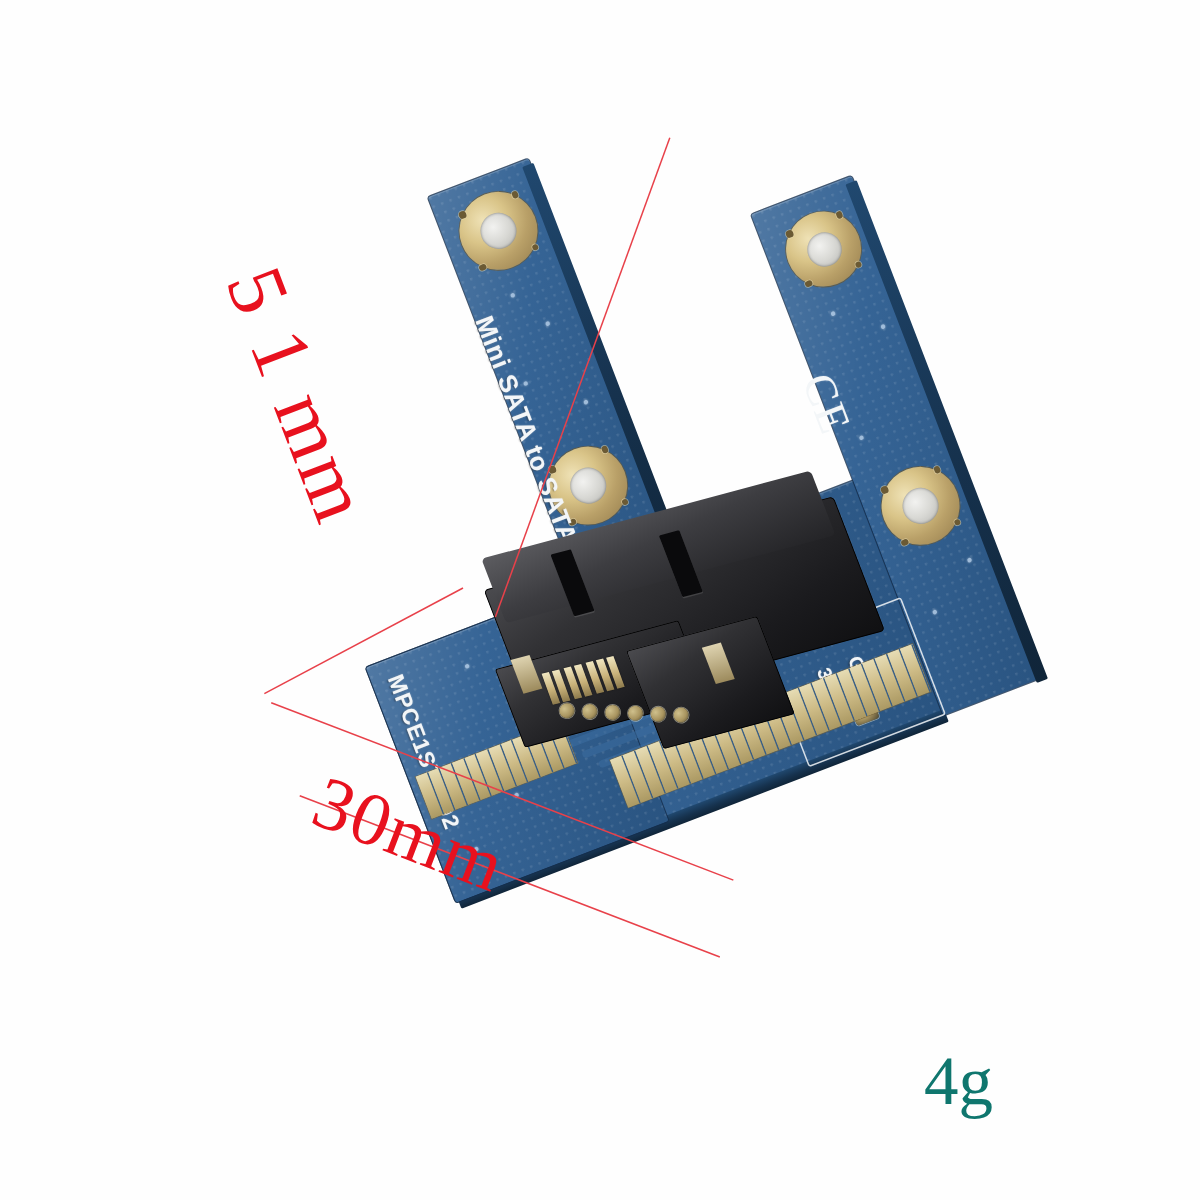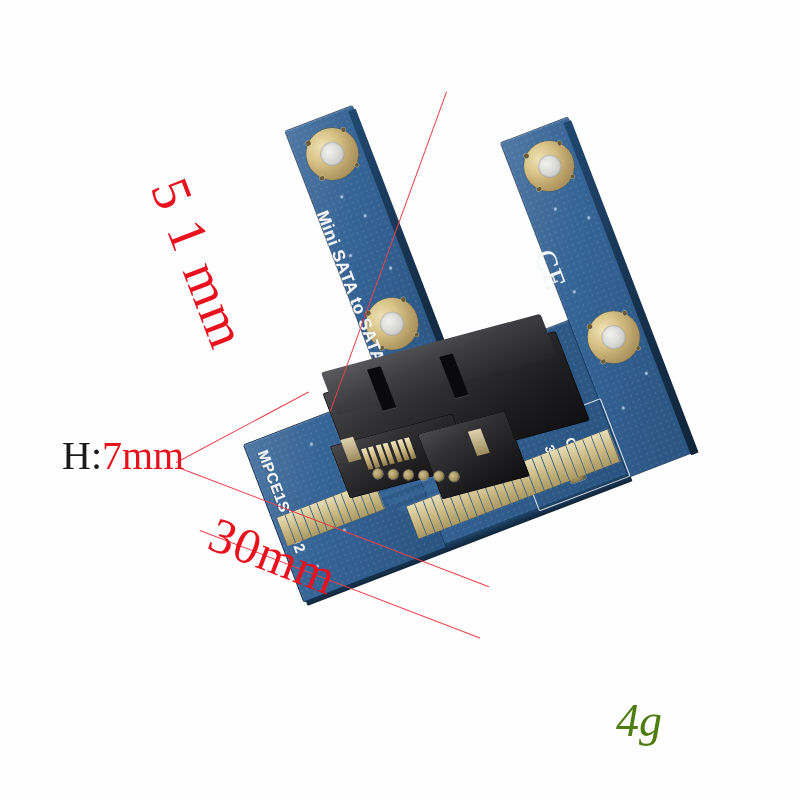--- a/index.html
+++ b/index.html
@@ -178,24 +178,23 @@
   .label-h {
     position: absolute;
     white-space: nowrap;
     font-family: "Liberation Serif", serif;
   }
   .label-h .k { color: #1a1a1a; }
   .label-h .v { color: #e8111e; }
 
   .weight {
     position: absolute;
-    color: #4d7c0f;
-    font-family: "Liberation Serif", serif;
-    white-space: nowrap;
-    font-style: italic;
+    color: #0f766e;
+    font-family: "Liberation Serif", serif;
+    white-space: nowrap;
   }
 </style>
 </head>
 <body>
 
 <div id="stage">
 
   <div class="board-group" style="transform: rotate(-21deg);">
 
     <div class="pcb" style="left:389px; top:108px; width:72px; height:300px; border-radius:2px;"></div>
@@ -363,19 +362,16 @@
 
   <div class="dim-label" style="left:196px; top:170px; font-size:54px; letter-spacing:2px; transform: rotate(69deg);">5 1 mm</div>
 
   <div class="dimline" style="left:181px; top:468px; width:330px; transform: rotate(21deg);"></div>
   <div class="dimline" style="left:200px; top:530px; width:300px; transform: rotate(21deg);"></div>
 
   <div class="dim-label" style="left:222px; top:505px; font-size:50px; letter-spacing:1px; transform: rotate(21deg);">30mm</div>
 
   <div class="dimline" style="left:176px; top:462px; width:150px; transform: rotate(-28deg);"></div>
 
-  <div class="label-h" style="left:62px; top:432px; font-size:40px;">
-    <span class="k">H:</span><span class="v">7mm</span>
-  </div>
 
   <div class="weight" style="left:616px; top:694px; font-size:46px;">4g</div>
 
 </div>
 
 </body></html>

